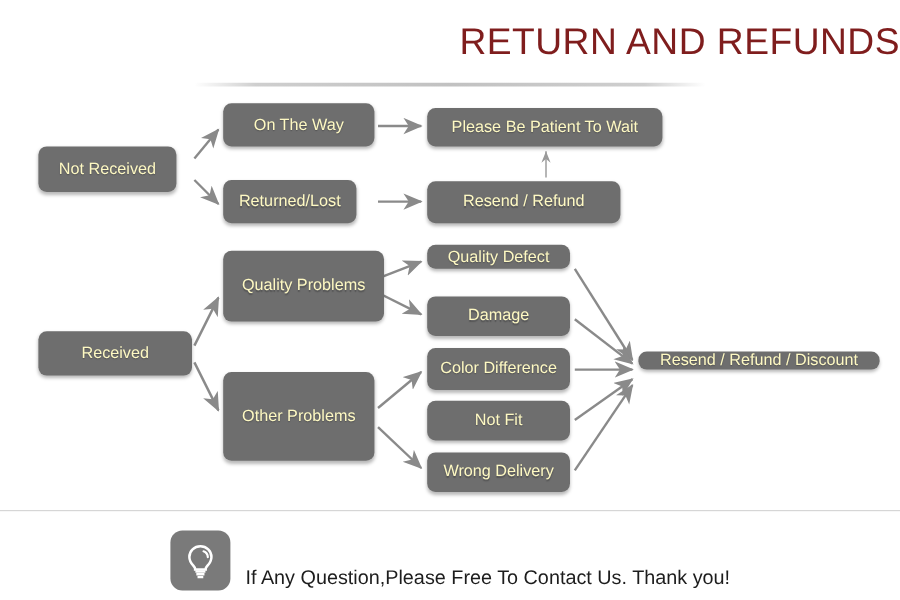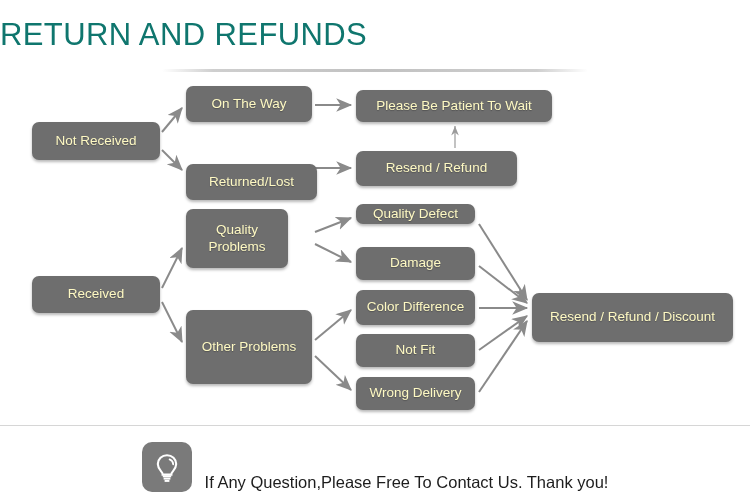--- a/index.html
+++ b/index.html
@@ -18,24 +18,24 @@
     width: 750px;
     height: 500px;
   }
 
   
   #title {
     position: absolute;
     left: 0;
     top: 14px;
     width: 750px;
-    text-align: left;
+    text-align: right;
     font-size: 31px;
     font-weight: 400;
-    color: #0f766e;
+    color: #7f1d1d;
     letter-spacing: 0.4px;
     line-height: 42px;
   }
   #title-rule {
     position: absolute;
     left: 162px;
     top: 69px;
     width: 426px;
     height: 3px;
     background: linear-gradient(to right,
@@ -153,47 +153,47 @@
       <path d="M479,308 L527,308"></path>
       <path d="M479,350 L527,316"></path>
       <path d="M479,392 L527,321"></path>
     </g>
 
     <g stroke="#9a9a9a" stroke-width="1.2" fill="none" marker-end="url(#ah-sm)">
       <path d="M455,148 L455,126"></path>
     </g>
   </svg>
 
-  <div class="node" style="left:32px;  top:122px; width:128px; height:38px;">Not Received</div>
+  <div class="node" style="left:32px;  top:122px; width:115px; height:38px;">Not Received</div>
 
   <div class="node" style="left:186px; top:86px;  width:126px; height:36px;">On The Way</div>
 
-  <div class="node" style="left:186px; top:150px; width:131px; height:36px;margin-top:14px;">Returned/Lost</div>
+  <div class="node" style="left:186px; top:150px; width:111px; height:36px;">Returned/Lost</div>
 
   <div class="node" style="left:356px; top:90px;  width:196px; height:32px;">Please Be Patient To Wait</div>
 
   <div class="node" style="left:356px; top:151px; width:161px; height:35px;">Resend / Refund</div>
 
   <div class="node" style="left:32px;  top:276px; width:128px; height:37px;">Received</div>
 
-  <div class="node" style="left:186px; top:209px; width:102px; height:59px;">Quality Problems</div>
+  <div class="node" style="left:186px; top:209px; width:134px; height:59px;">Quality Problems</div>
 
   <div class="node" style="left:186px; top:310px; width:126px; height:74px;">Other Problems</div>
 
   <div class="node" style="left:356px; top:204px; width:119px; height:20px;">Quality Defect</div>
 
   <div class="node" style="left:356px; top:247px; width:119px; height:33px;">Damage</div>
 
   <div class="node" style="left:356px; top:290px; width:119px; height:35px;">Color Difference</div>
 
   <div class="node" style="left:356px; top:334px; width:119px; height:33px;">Not Fit</div>
 
   <div class="node" style="left:356px; top:377px; width:119px; height:33px;">Wrong Delivery</div>
 
-  <div class="node" style="left:532px; top:293px; width:201px; height:49px;">Resend / Refund / Discount</div>
+  <div class="node" style="left:532px; top:293px; width:201px; height:15px;">Resend / Refund / Discount</div>
 
   <div id="footer-rule"></div>
   <div id="footer">
     <div id="bulb-badge">
       <svg width="34" height="34" viewBox="0 0 34 34" aria-hidden="true">
         <path d="M17 5.2 c-5.1 0 -9.2 4.0 -9.2 8.9 c0 3.3 1.8 5.6 3.3 7.3
                  c0.9 1.0 1.5 1.8 1.5 2.6 l0 0.6 l8.8 0 l0 -0.6
                  c0 -0.8 0.6 -1.6 1.5 -2.6 c1.5 -1.7 3.3 -4.0 3.3 -7.3
                  c0 -4.9 -4.1 -8.9 -9.2 -8.9 z" fill="none" stroke="#ffffff" stroke-width="2.1"></path>
         <path d="M12.8 26.3 l8.4 0" fill="none" stroke="#ffffff" stroke-width="2"></path>

